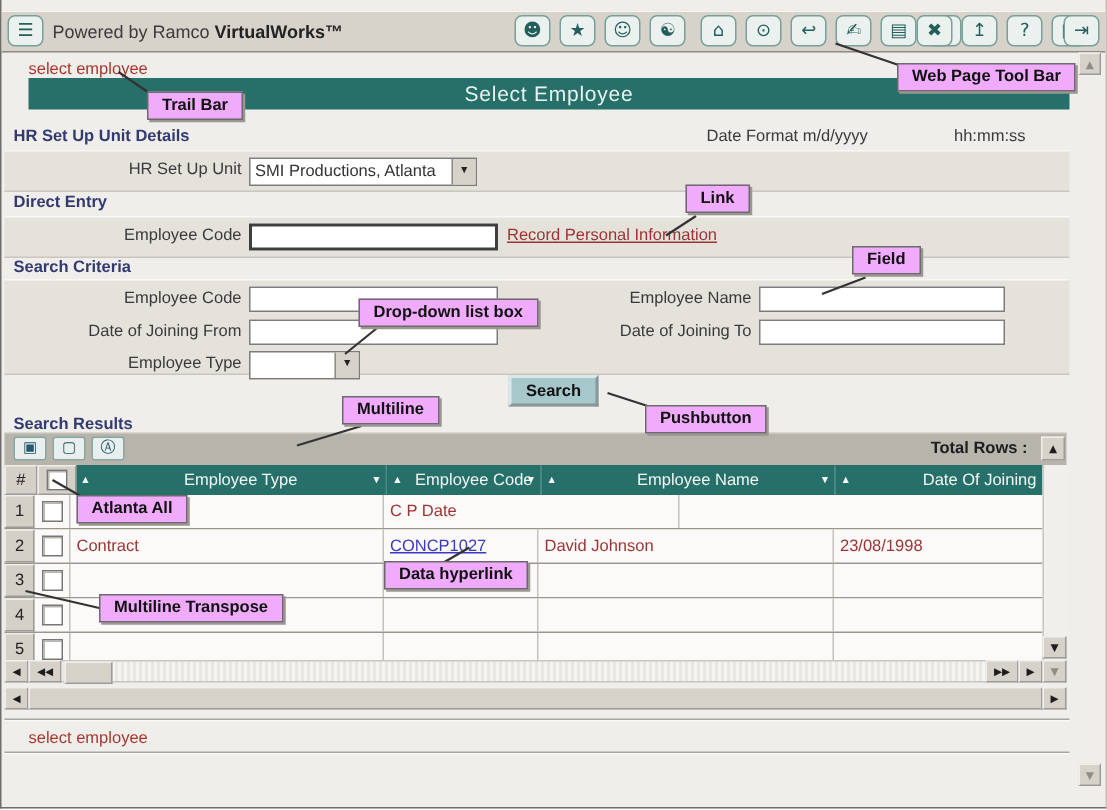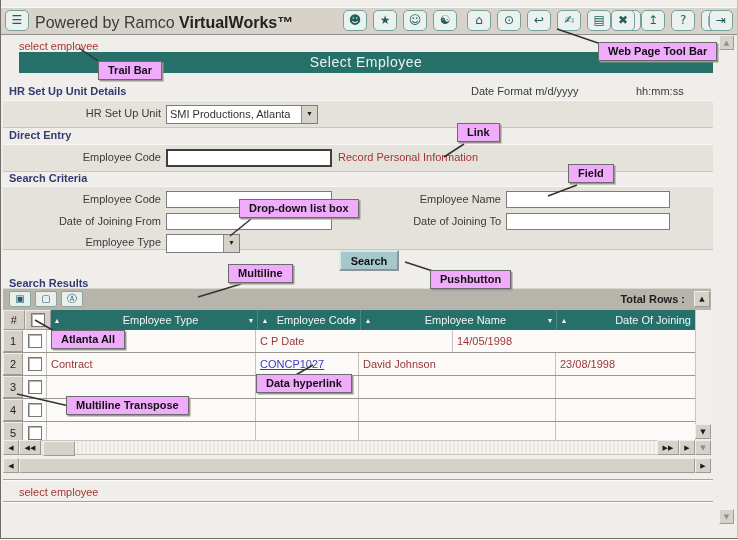--- a/index.html
+++ b/index.html
@@ -3,34 +3,34 @@
 <meta charset="utf-8">
 <style>
   html,body{margin:0;padding:0;}
   body{width:738px;height:540px;font-family:"Liberation Sans","DejaVu Sans",sans-serif;font-size:11px;color:#333;background:#fff;}
   #app{position:relative;width:736px;height:538px;background:#f0eeea;border-left:1px solid #6f6d68;border-bottom:1px solid #6f6d68;border-right:1px solid #c3c0b9;overflow:hidden;}
   
   .topbar{position:absolute;left:0;top:7px;width:736px;height:26px;background:#d7d3cb;border-top:1px solid #f7f6f3;border-bottom:1px solid #8f8d88;}
   .ibtn{position:absolute;top:2px;width:24px;height:21px;background:#eaf1ef;border:1px solid #78a09a;border-radius:5px;color:#235e5a;font-size:12px;line-height:19px;text-align:center;padding:0;cursor:pointer;font-family:"DejaVu Sans",sans-serif;}
   .grp{position:absolute;top:0;height:26px;}
   .grp .ibtn{position:static;display:inline-block;margin-right:3px;vertical-align:middle;margin-top:2px;}
-  .powered{position:absolute;left:34px;top:6px;font-size:16px;color:#3b3b3b;text-align:right;}
+  .powered{position:absolute;left:34px;top:6px;font-size:12px;color:#3b3b3b;text-align:right;}
   .powered b{color:#222;}
   
   .trail{position:absolute;color:#a8372f;cursor:pointer;}
   .titlebar{position:absolute;left:18px;top:52px;width:694px;height:21px;background:#27706a;color:#e8f4f2;font-size:14px;line-height:21px;text-align:center;letter-spacing:.5px;}
   .sechead{position:absolute;left:8px;font-weight:bold;color:#333a70;}
   .band{position:absolute;left:2px;width:710px;background:#e5e2dc;border-top:1px solid #f8f7f5;border-bottom:1px solid #c9c6c0;}
   .lbl{position:absolute;text-align:right;color:#3a3a3a;}
   .tinput{position:absolute;height:15px;border:1px solid #7c7c7c;background:#fff;font-family:"Liberation Sans",sans-serif;font-size:11px;padding:0 2px;}
   .tinput.strong{border:2px solid #3f3f3f;height:14px;}
   .ddl{position:absolute;height:17px;background:#fff;border:1px solid #7c7c7c;}
   .ddl .val{position:absolute;left:3px;top:2px;right:16px;white-space:nowrap;overflow:hidden;}
   .ddl .arrow{position:absolute;right:0;top:0;width:15px;height:100%;background:#d6d2ca;border-left:1px solid #8f8d88;color:#222;font-size:7px;text-align:center;line-height:16px;cursor:pointer;}
-  .linktext{position:absolute;color:#9c3434;cursor:pointer;}
+  .linktext{position:absolute;color:#9c3434;text-decoration:underline;cursor:pointer;}
   .searchbtn{position:absolute;left:338px;top:250px;width:60px;height:21px;background:#a6c8cb;border:2px outset #d9e9ea;font-weight:bold;font-size:11px;color:#111;cursor:pointer;font-family:"Liberation Sans",sans-serif;}
   
   .gridbar{position:absolute;left:2px;top:288px;width:708px;height:21px;background:#b7b4ac;border-top:1px solid #d9d6cf;border-bottom:1px solid #8f8d88;}
   .gbtn{position:absolute;top:2px;width:22px;height:16px;background:#e8efed;border:1px solid #8aa6a2;border-radius:2px;color:#23586f;font-size:10px;line-height:14px;text-align:center;padding:0;cursor:pointer;font-family:"DejaVu Sans",sans-serif;}
   .totalrows{position:absolute;right:26px;top:4px;font-weight:bold;color:#1d1d1d;}
   .tbl{position:absolute;left:2px;top:310px;width:692px;}
   .thr{display:flex;height:20px;}
   .th{background:#27706a;color:#f2f7f6;display:flex;align-items:center;border-right:1px solid #4a8a84;cursor:pointer;position:relative;}
   .th .sort{font-size:7px;margin:0 3px;}
   .th .filt{font-size:7px;position:absolute;right:3px;cursor:pointer;}
@@ -170,21 +170,20 @@
       </div>
     </div>
 
     <div class="tr">
       <div class="td rownum c-num">1</div>
       <div class="td c-cb">
           <span class="cb"></span>
         </div>
       <div class="td c-type maroon"></div>
       <div class="td c-name maroon">C P Date</div>
-      <div class="td c-doj maroon" style="border-right:none;">14/05/1998</div>
     </div>
     <div class="tr">
       <div class="td rownum c-num">2</div>
       <div class="td c-cb">
           <span class="cb"></span>
         </div>
       <div class="td c-type maroon">Contract</div>
       <div class="td c-code">
           <a class="dlink">CONCP1027</a>
         </div>

